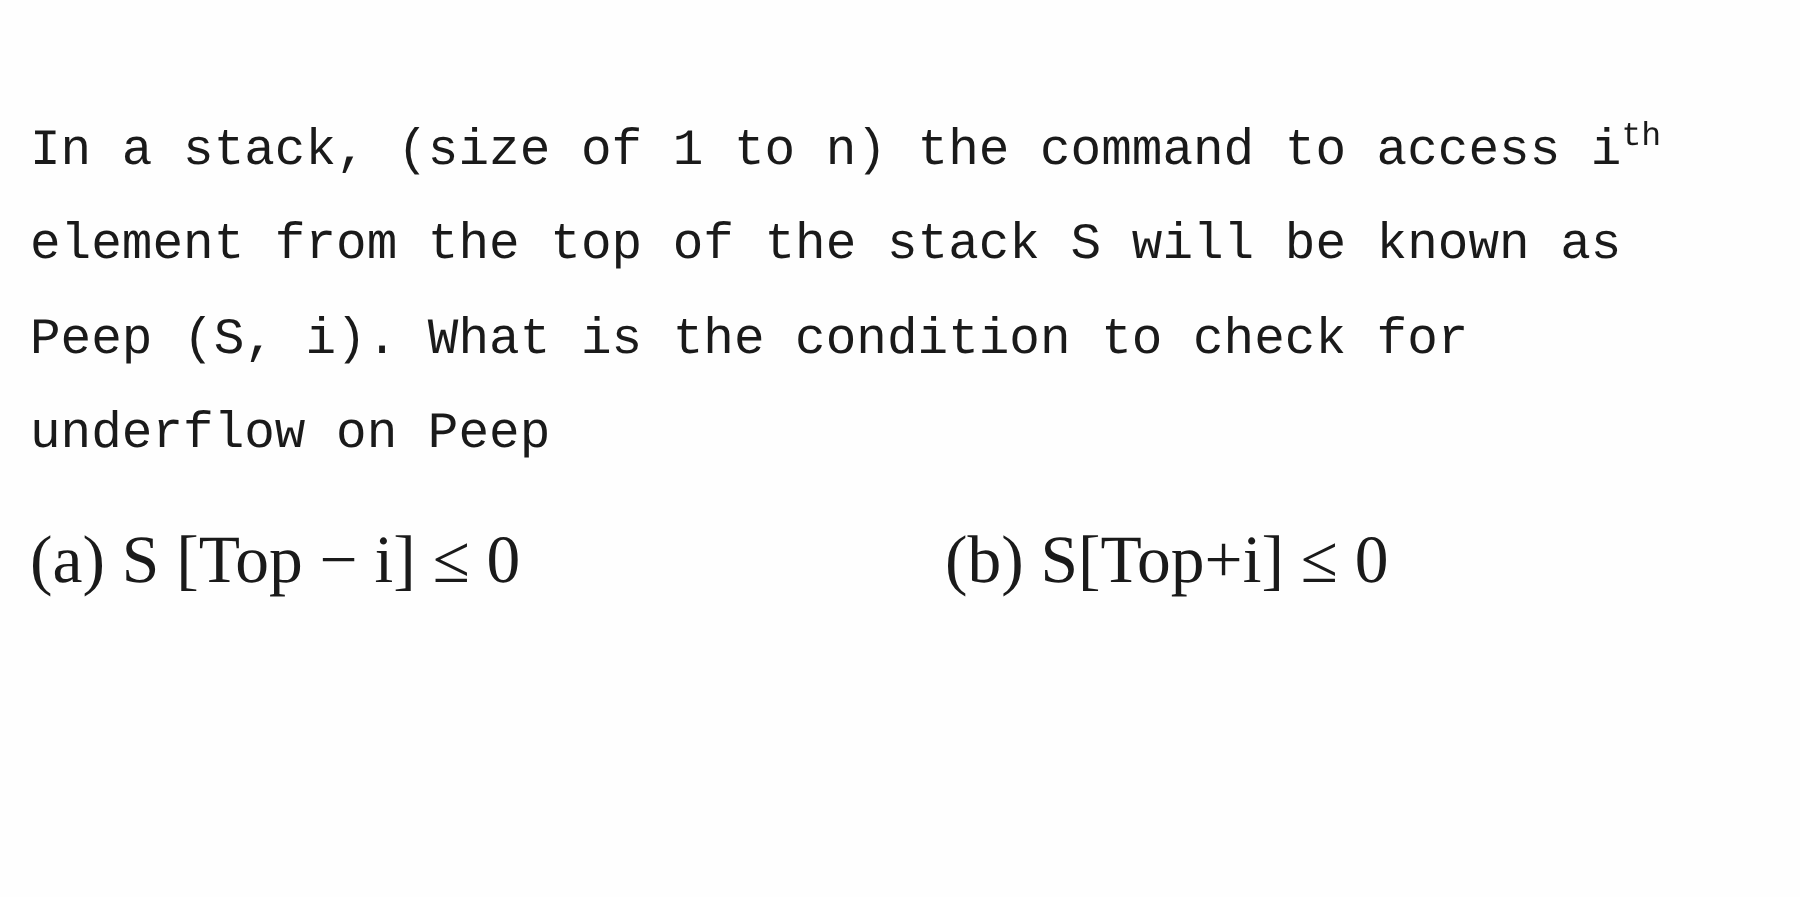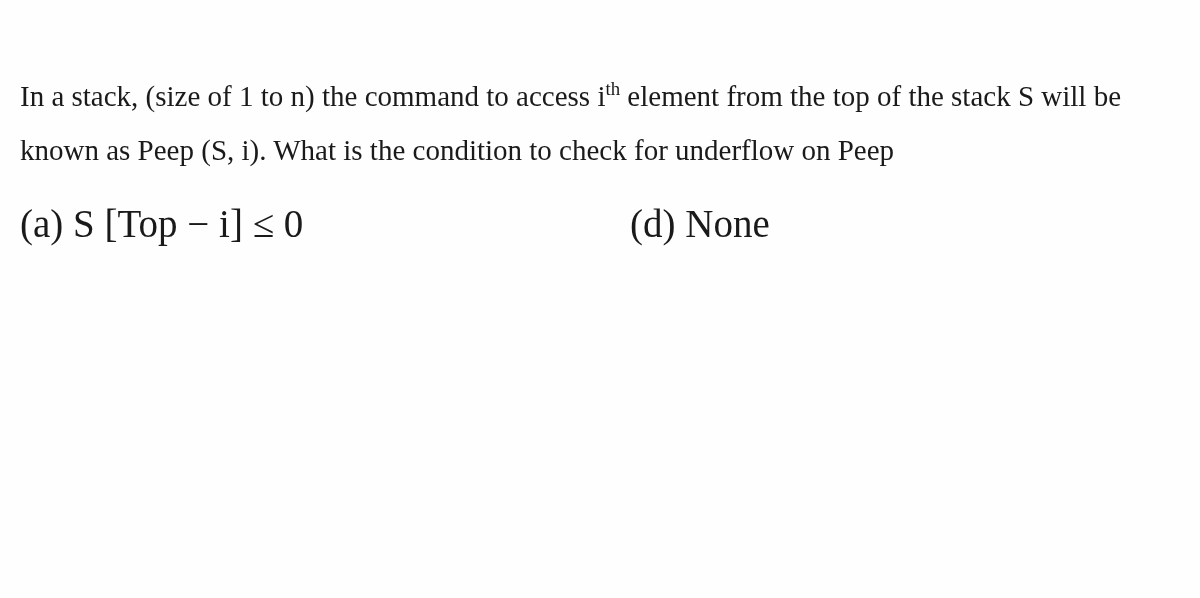--- a/index.html
+++ b/index.html
@@ -9,45 +9,46 @@
     }
     body {
       width: 1200px;
       height: 598px;
       background: #fefefe;
       font-family: 'Times New Roman', Times, serif;
       color: #1a1a1a;
       padding: 70px 20px 20px 20px;
     }
     .question-text {
-      font-size: 29px;
+      font-size: 34px;
       line-height: 1.85;
       margin-bottom: 20px;
+      font-family: Liberation Mono, monospace;
     }
     .superscript {
       font-size: 0.65em;
       vertical-align: super;
       line-height: 0;
     }
     .options {
       display: grid;
       grid-template-columns: 1fr 1fr;
       column-gap: 60px;
       row-gap: 30px;
-      font-size: 39px;
+      font-size: 45px;
       line-height: 1.4;
       margin-top: 10px;
     }
     .option {
       white-space: nowrap;
     }
   </style>
 </head>
 <body>
 
 <div class="question-text">
   <span>In a stack, (size of 1 to n) the command to access i</span><span class="superscript">th</span><span> element from the top of the stack S will be known as Peep (S, i). What is the condition to check for underflow on Peep</span>
 </div>
 
 <div class="options">
   <div class="option">(a) S [Top − i] ≤ 0</div>
-  <div class="option">(d) None</div>
+  <div class="option">(b) S[Top+i] ≤ 0</div>
 </div>
 
 </body></html>

